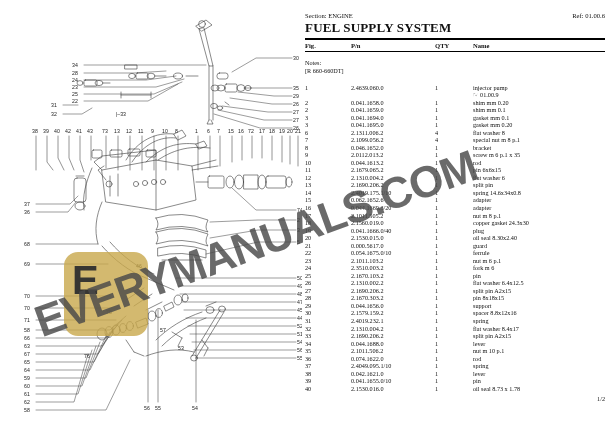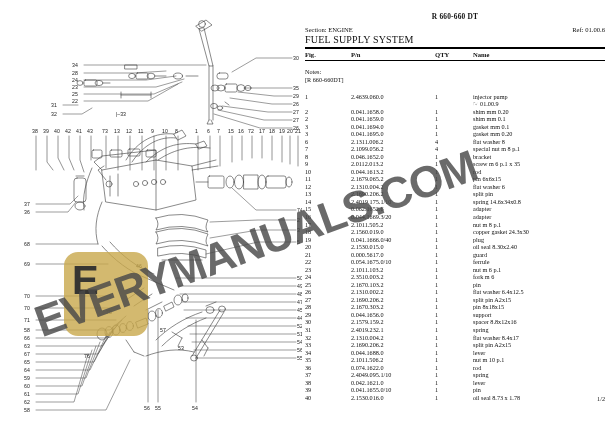--- a/index.html
+++ b/index.html
@@ -40,22 +40,22 @@
   }
   .meta-row {
     display: flex;
     justify-content: space-between;
     align-items: baseline;
     font-size: 6.6px;
     color: #111;
     margin-bottom: 1px;
   }
   .section-title {
-    font-weight: normal;
-    font-size: 10px;
+    font-weight: bold;
+    font-size: 13px;
     letter-spacing: .2px;
     color: #111;
     margin: 0 0 2px 0;
   }
   .rule-thick {
     border-top: 2px solid #000;
     margin: 0 0 1px 0;
   }
   .rule-thin {
     border-top: 1px solid #000;
@@ -445,21 +445,20 @@
 
         <text x="138" y="400">56</text>
         <text x="149" y="400">55</text>
         <text x="186" y="400">54</text>
       </g>
     </svg>
   </div>
 
   <div id="parts">
 
-    <div class="model-title">R 660-660 DT</div>
 
     <div class="meta-row">
       <span>Section: ENGINE</span>
       <span>Ref: 01.00.6</span>
     </div>
 
     <div class="section-title">FUEL SUPPLY SYSTEM</div>
 
     <div class="rule-thick"></div>
 

